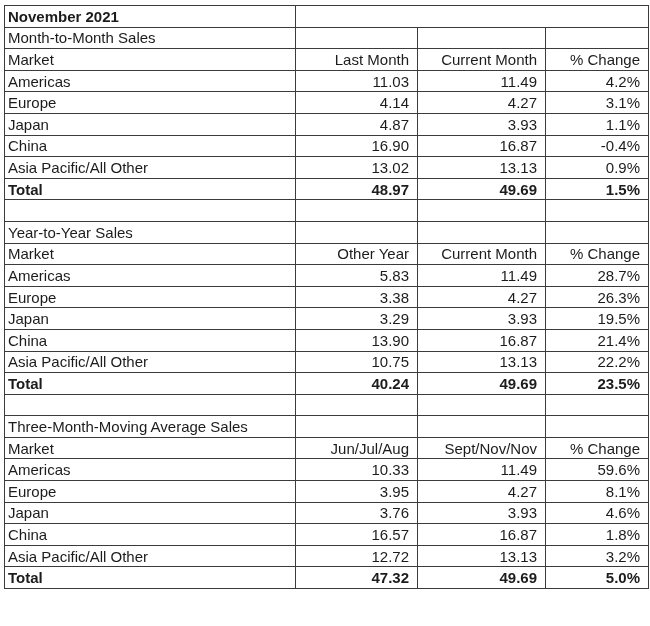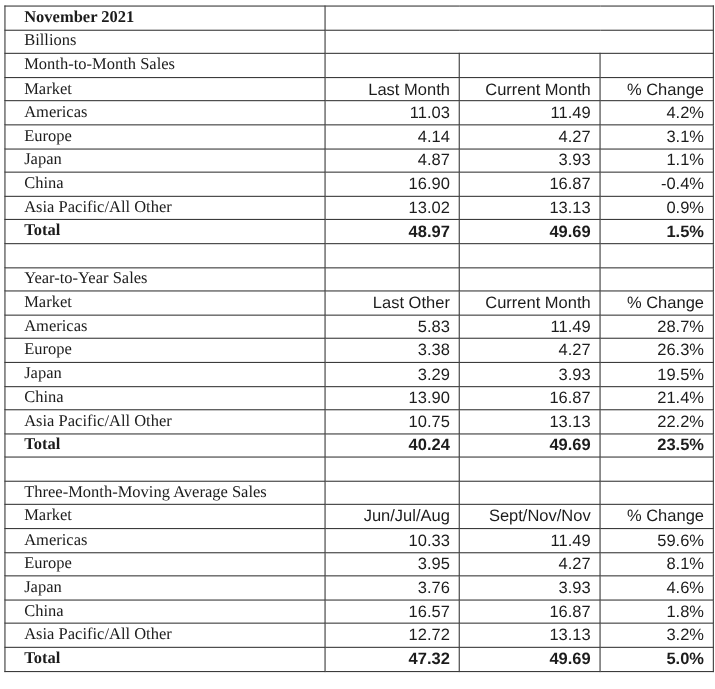--- a/index.html
+++ b/index.html
@@ -32,22 +32,21 @@
   td {
     border: 1px solid #3b3b3b;
     height: 20.6px;
     padding: 0;
     white-space: nowrap;
     overflow: hidden;
     background: #ffffff;
   }
   td.a {
     text-align: left;
-    padding-left: 17px;
-    font-family: Liberation Serif, serif;
+    padding-left: 3px;
   }
   td.num {
     text-align: right;
     padding-right: 8px;
   }
   tr.bold td {
     font-weight: bold;
   }
   td.bold {
     font-weight: bold;
@@ -63,24 +62,20 @@
         <col class="c-v1">
         <col class="c-v2">
         <col class="c-pct">
     </colgroup>
     <tbody>
 
       <tr>
         <td class="a bold">November 2021</td>
         <td colspan="3"></td>
       </tr>
-      <tr>
-        <td class="a">Billions</td>
-        <td colspan="3"></td>
-      </tr>
 
       <tr>
         <td class="a">Month-to-Month Sales</td>
         <td></td>
           <td></td>
           <td></td>
       </tr>
       <tr>
         <td class="a">Market</td>
         <td class="num">Last Month</td>
@@ -131,21 +126,21 @@
       </tr>
 
       <tr>
         <td class="a">Year-to-Year Sales</td>
         <td></td>
           <td></td>
           <td></td>
       </tr>
       <tr>
         <td class="a">Market</td>
-        <td class="num">Last Other</td>
+        <td class="num">Other Year</td>
         <td class="num">Current Month</td>
         <td class="num">% Change</td>
       </tr>
       <tr>
         <td class="a">Americas</td>
         <td class="num">5.83</td>
         <td class="num">11.49</td>
         <td class="num">28.7%</td>
       </tr>
       <tr>

